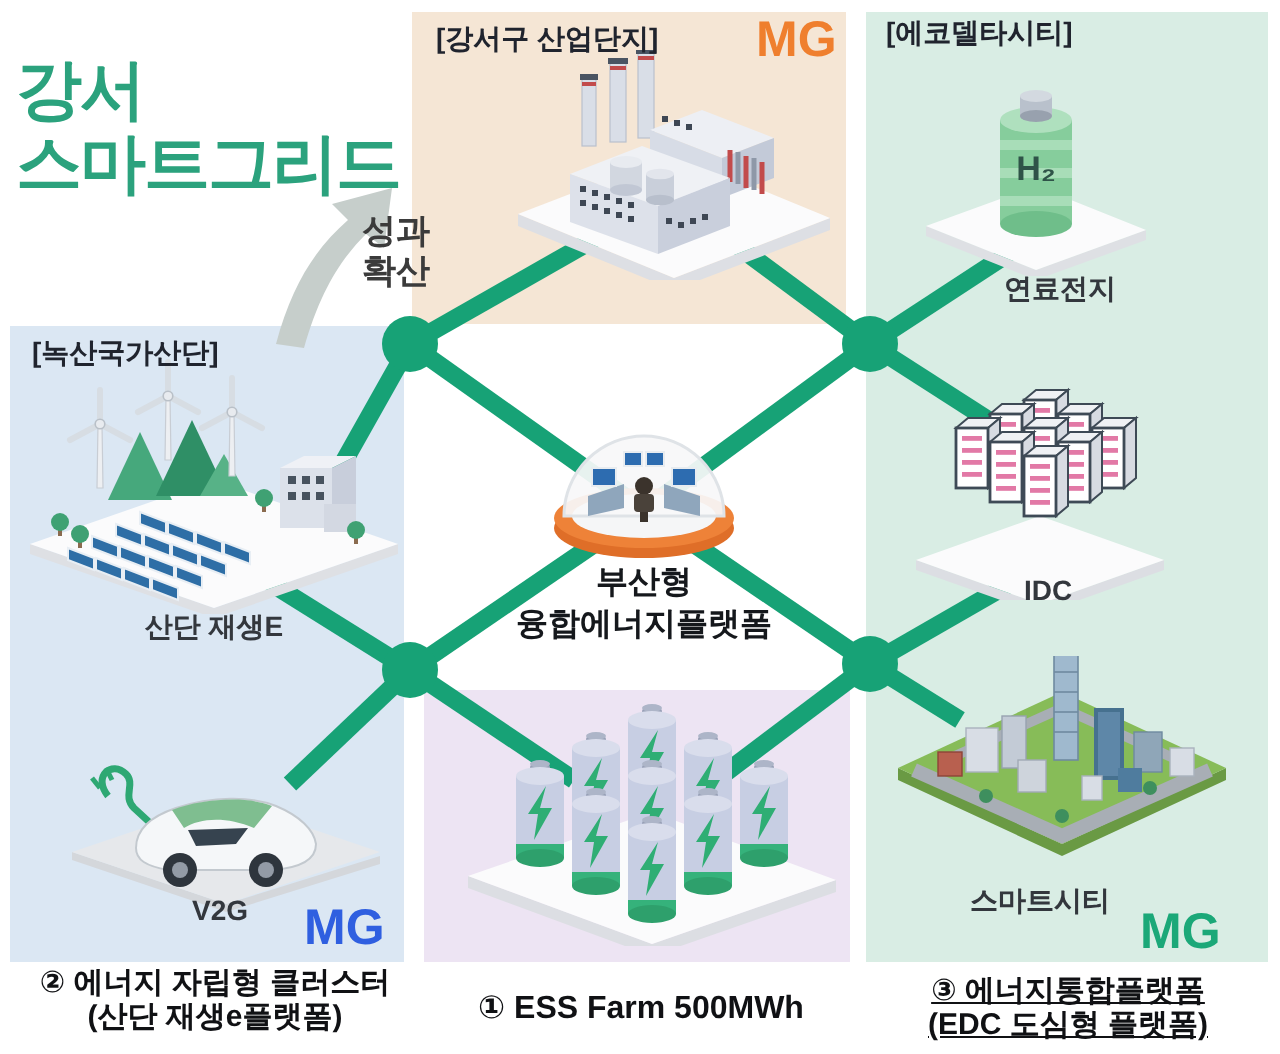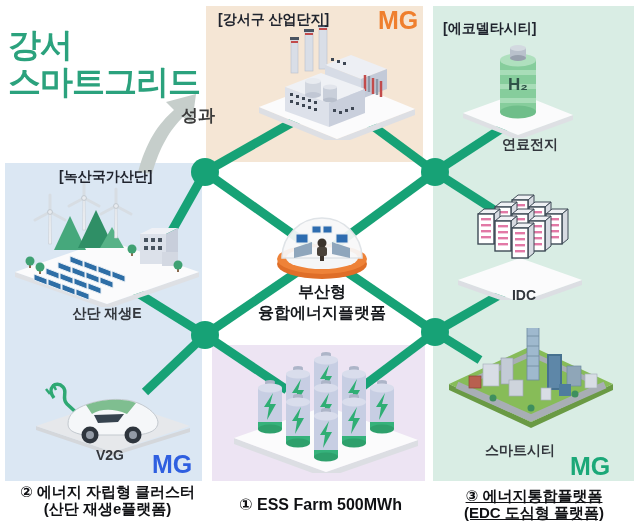--- a/index.html
+++ b/index.html
@@ -319,32 +319,33 @@
     </g>
   </svg>
 
   <div class="txt title">
     <div>강서</div>
     <div>스마트그리드</div>
   </div>
 
   <div class="txt spread">
     <div>성과</div>
+    <div>확산</div>
   </div>
 
   <div class="txt tag" style="left:218px;top:11px;">[강서구 산업단지]</div>
   <div class="txt mg mg-orange">MG</div>
 
-  <div class="txt tag" style="left:443px;top:20px;text-align:right;">[에코델타시티]</div>
+  <div class="txt tag" style="left:443px;top:8px;text-align:right;">[에코델타시티]</div>
   <div class="txt itemlbl" style="left:468px;top:136px;width:124px;">연료전지</div>
   <div class="txt itemlbl" style="left:468px;top:287px;width:112px;">IDC</div>
   <div class="txt itemlbl" style="left:458px;top:442px;width:124px;">스마트시티</div>
   <div class="txt mg mg-green">MG</div>
 
-  <div class="txt tag" style="left:16px;top:168px;margin-left:43px;">[녹산국가산단]</div>
+  <div class="txt tag" style="left:16px;top:168px;">[녹산국가산단]</div>
   <div class="txt itemlbl" style="left:37px;top:305px;width:140px;">산단 재생E</div>
   <div class="txt itemlbl" style="left:50px;top:447px;width:120px;">V2G</div>
   <div class="txt mg mg-blue">MG</div>
 
   <div class="txt centerlbl">
     <div>부산형</div>
     <div>융합에너지플랫폼</div>
   </div>
 
   <div class="txt caption" style="left:0px;top:483px;width:215px;">

